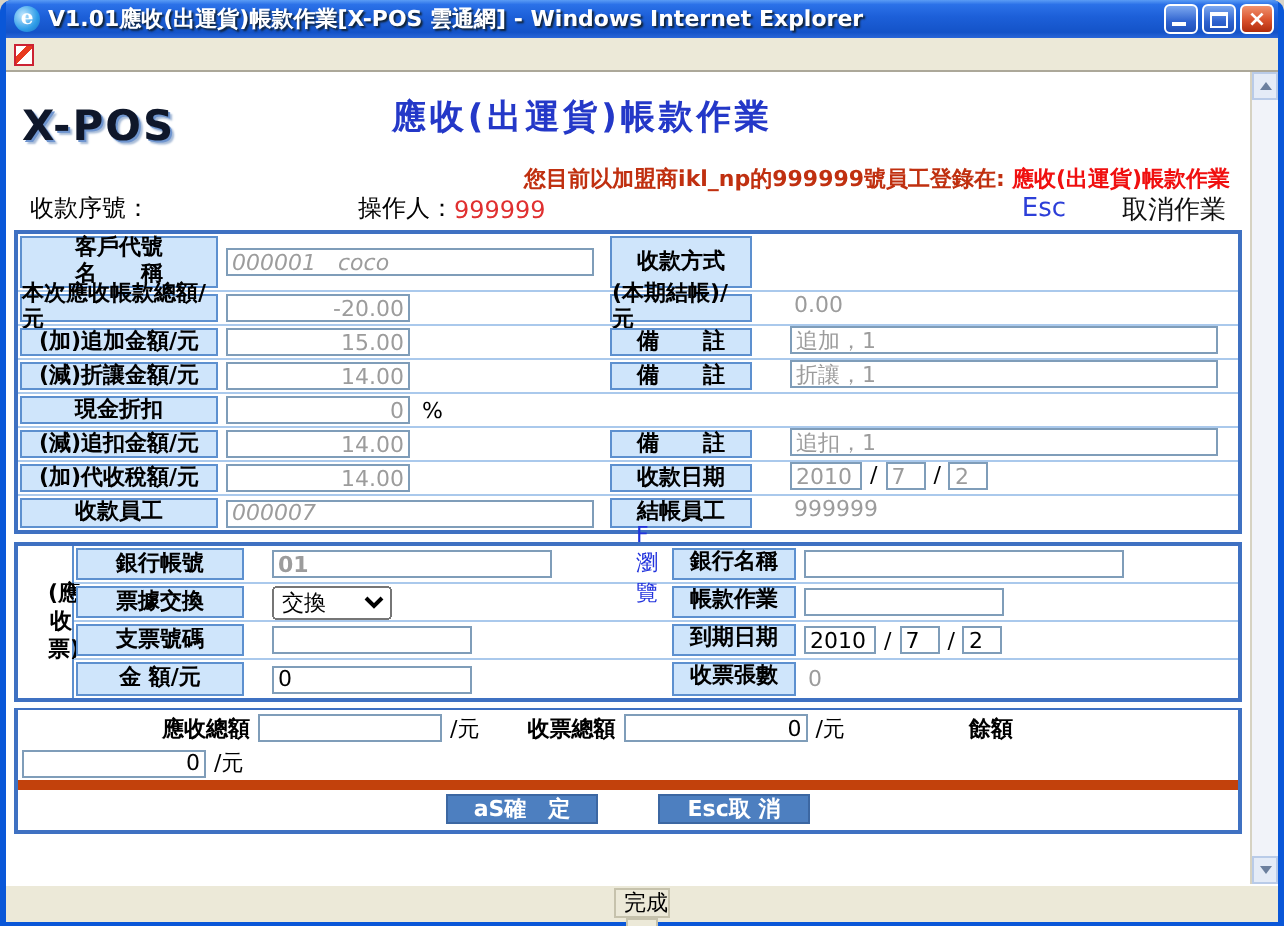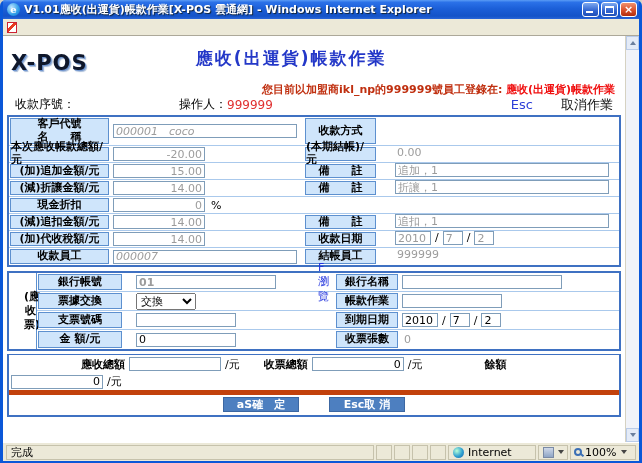--- a/index.html
+++ b/index.html
@@ -85,21 +85,21 @@
   .totals { border:2px solid #3f71c2; border-top-width:1px; margin-top:3px; font-size:11px; }
   .tline1 { display:flex; align-items:center; height:18px; padding-left:72px; }
   .tline2 { display:flex; align-items:center; height:17px; padding-left:2px; }
   .tlabel { font-weight:bold; margin-right:4px; }
   .unit { margin:0 6px 0 4px; }
   .gap18 { width:18px; } .gap56 { width:56px; }
   .btnrow { display:flex; justify-content:center; gap:30px; padding:2px 0 3px; border-top:5px solid #c2410c; }
   .btn { width:76px; height:15px; background:#4d7fc0; color:#fff; border:1px solid #3c67a2; font-size:11px; font-weight:bold; font-family:inherit; line-height:11px; padding:0; cursor:pointer; }
 
   
-  .status { height:19px; background:#ece9d8; border-top:1px solid #fff; display:flex; align-items:center; font-size:11px; padding:1px 2px; }
+  .status { height:19px; background:#ece9d8; border-top:1px solid #fff; display:flex; align-items:center; font-size:11px; padding:1px 2px;flex-direction:column; }
   .sp { border:1px solid #c6c2ac; height:15px; display:flex; align-items:center; background:#ece9d8; margin:0 1px; }
   .sp1 { flex:1; padding-left:4px; }
   .sps { width:16px; flex:none; }
   .spnet { width:88px; flex:none; gap:4px; padding-left:4px; }
   .spic { width:30px; flex:none; justify-content:center; gap:2px; }
   .spzoom { width:66px; flex:none; gap:3px; padding-left:3px; }
   .globe { width:11px; height:11px; border-radius:50%; background:radial-gradient(circle at 35% 35%,#b8ffd8,#2fa0d0 55%,#1a60a8); flex:none; }
   .mini-ic { width:11px; height:11px; background:linear-gradient(180deg,#cfd8e8,#8fa5c5); border:1px solid #7a8aa5; flex:none; }
   .mag { width:8px; height:8px; border:2px solid #3b6fb5; border-radius:50%; position:relative; flex:none; }
   .mag::after { content:""; position:absolute; width:4px; height:2px; background:#3b6fb5; right:-4px; bottom:-2px; transform:rotate(40deg); }

